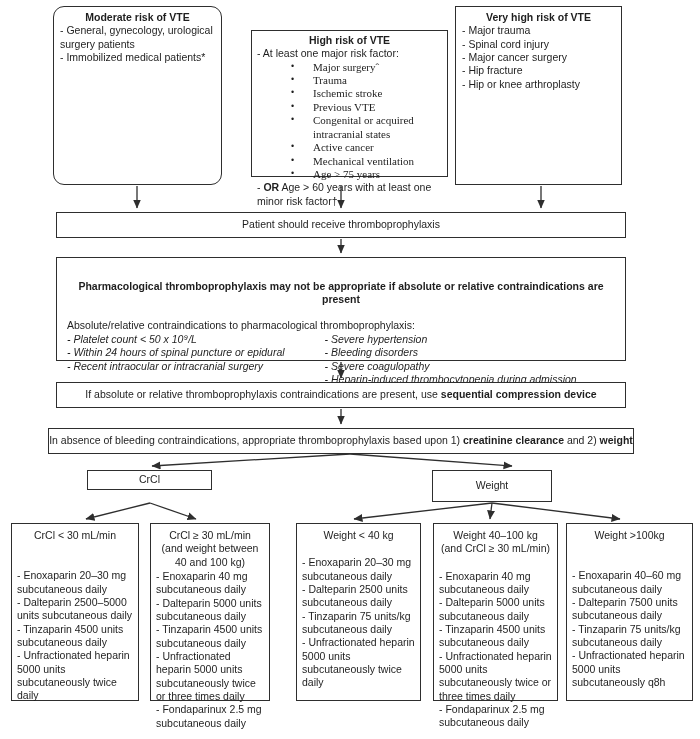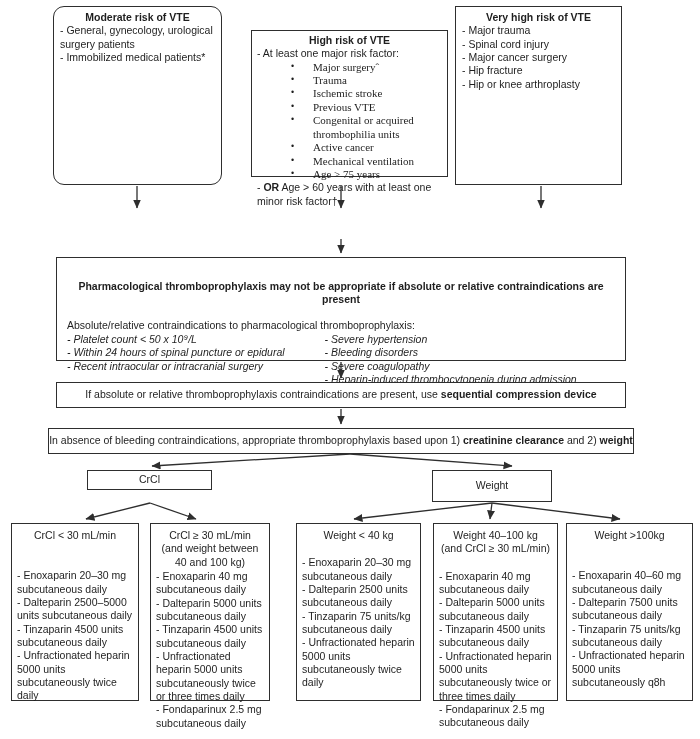--- a/index.html
+++ b/index.html
@@ -102,21 +102,21 @@
     <div class="bullet-row">
       <span class="bullet-glyph">•</span>
       <span class="bullet-text">Ischemic stroke</span>
     </div>
     <div class="bullet-row">
       <span class="bullet-glyph">•</span>
       <span class="bullet-text">Previous VTE</span>
     </div>
     <div class="bullet-row">
       <span class="bullet-glyph">•</span>
-      <span class="bullet-text">Congenital or acquired thrombophilia units</span>
+      <span class="bullet-text">Congenital or acquired intracranial states</span>
     </div>
     <div class="bullet-row">
       <span class="bullet-glyph">•</span>
       <span class="bullet-text">Active cancer</span>
     </div>
     <div class="bullet-row">
       <span class="bullet-glyph">•</span>
       <span class="bullet-text">Mechanical ventilation</span>
     </div>
     <div class="bullet-row">
@@ -128,20 +128,23 @@
 
   <div class="box risk risk3">
     <div class="box-title">Very high risk of VTE</div>
     <div class="line">- Major trauma</div>
     <div class="line">- Spinal cord injury</div>
     <div class="line">- Major cancer surgery</div>
     <div class="line">- Hip fracture</div>
     <div class="line">- Hip or knee arthroplasty</div>
   </div>
 
+  <div class="box wide receive center-line">
+    <span>Patient should receive thromboprophylaxis</span>
+  </div>
 
   <div class="box wide contra">
     <div class="box-title">Pharmacological thromboprophylaxis may not be appropriate if absolute or relative contraindications are present</div>
     <div class="line">Absolute/relative contraindications to pharmacological thromboprophylaxis:</div>
     <div class="contra-cols">
       <div class="contra-col-left">
         <div class="line">- Platelet count &lt; 50 x 10⁹/L</div>
         <div class="line">- Within 24 hours of spinal puncture or epidural</div>
         <div class="line">- Recent intraocular or intracranial surgery</div>
       </div>

